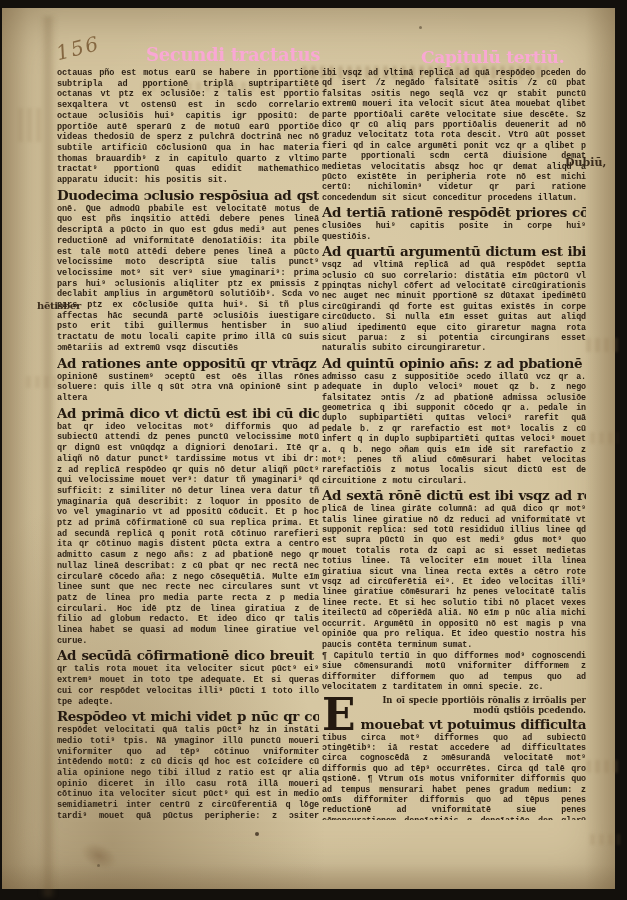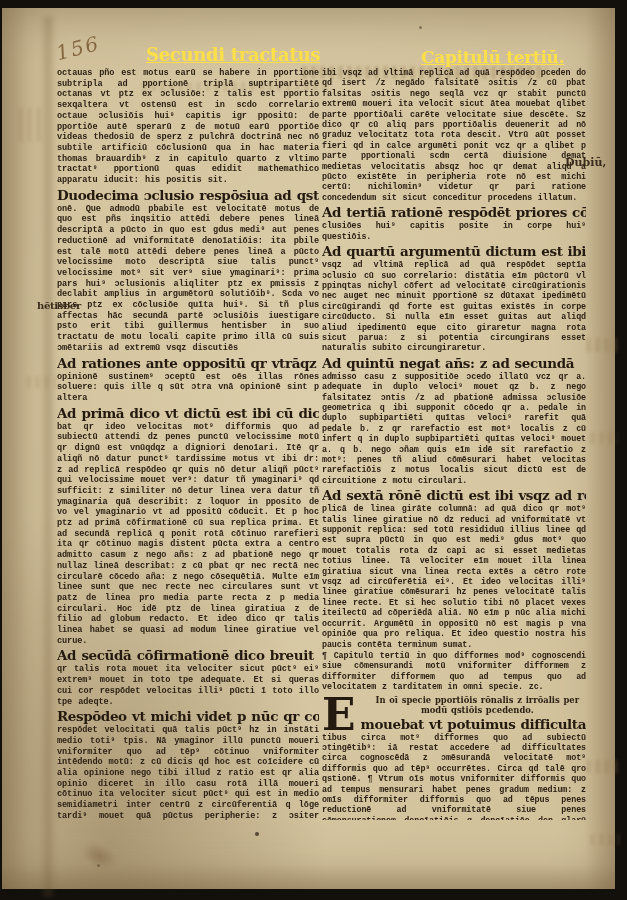--- a/index.html
+++ b/index.html
@@ -24,22 +24,22 @@
     position:absolute;left:38px;top:8px;width:16px;height:881px;
     background:linear-gradient(90deg, rgba(0,0,0,0), rgba(108,85,50,0.28) 50%, rgba(0,0,0,0));
     filter:blur(2px);
   }
   .pagenum{
     position:absolute;left:56px;top:36px;
     font-size:20px;font-style:italic;color:#7d5e38;
     transform:rotate(-14deg);letter-spacing:2px;opacity:0.9;
   }
   .runhead{
-    position:absolute;top:44px;color:#fde047;font-weight:bold;
-    letter-spacing:-0.3px;white-space:nowrap;text-decoration:underline;
+    position:absolute;top:44px;color:#f9a8d4;font-weight:bold;
+    letter-spacing:-0.3px;white-space:nowrap;
   }
   .runhead.left{left:128px;width:210px;text-align:center;font-size:18px;}
   .runhead.right{left:421px;top:47px;font-size:17px;}
   .col{
     position:absolute;top:68px;color:#2e2216;text-align:justify;
     font-weight:bold;overflow:hidden;
   }
   .col-left{left:57px;width:262px;height:752px;font-size:8.6px;line-height:10.7px;word-spacing:1px;}
   .col-right{left:322px;width:264px;height:752px;font-size:8.4px;line-height:10.4px;word-spacing:0.8px;}
   .blk-body{margin:0 0 1px 0;letter-spacing:-0.1px;font-family:Liberation Mono, monospace;}
@@ -47,21 +47,21 @@
     font-size:13.5px;line-height:16px;margin:1px 0 1px 0;color:#241a10;
     white-space:nowrap;overflow:hidden;letter-spacing:-0.4px;font-weight:bold;
     text-align:left;
   }
   .droprow{display:flex;align-items:flex-start;margin-top:2px;}
   .dropcap{
     font-size:44px;line-height:36px;font-weight:bold;color:#241a10;
     margin:2px 5px 0 0;flex:0 0 auto;
   }
   .dropright{flex:1 1 auto;min-width:0;}
-  .intro{font-size:8.4px;line-height:10px;text-align:center;margin-left:8px;}
+  .intro{font-size:8.4px;line-height:10px;text-align:right;margin-left:8px;}
   .margin-note{position:absolute;font-weight:bold;color:#3a2b1c;white-space:nowrap;}
   .note-hentisber{left:37px;top:300px;font-size:10px;letter-spacing:-0.3px;}
   .note-dubium{left:565px;top:156px;font-size:11px;}
   .ghost{
     position:absolute;filter:blur(1.6px);opacity:0.5;
     background:repeating-linear-gradient(90deg, rgba(138,112,72,0.55) 0 5px, rgba(0,0,0,0) 5px 9px);
   }
   .ghost.g1{left:300px;top:58px;width:245px;height:13px;}
   .ghost.g2{left:140px;top:74px;width:190px;height:9px;opacity:0.3;}
   .ghost.g3{left:584px;top:330px;width:32px;height:14px;opacity:0.35;}
@@ -122,21 +122,21 @@
       <div class="blk-heading">Respōdeo vt michi videt p nūc qr cor</div>
       <div class="blk-body">respōdet velocitati quā talis pūct⁹ hz in instāti medio toti⁹ tpis. Nā ymaginor illū punctū moueri vniformiter quo ad tēp⁹ cōtinuo vniformiter intēdendo motū: z cū dicis qd hoc est coīcidere cū alia opinione nego tibi illud z ratio est qr alia opinio diceret in illo casu rotā illā moueri cōtinuo ita velociter sicut pūct⁹ qui est in medio semidiametri inter centrū z circūferentiā q lōge tardi⁹ mouet quā pūctus peripherie: z ɔsiter diceret qr velocitas motus toti⁹ rote corrñdet velocitati mot⁹ qua hz ille pūct⁹ qui est in medio illius semidiametri mouetur in medio totius temporis in quo mouetur.</div>
       <div class="blk-heading">Ad scdm argumentū responsum est</div>
     </div>
   <div class="col col-right">
       <div class="blk-body">ibi vsqz ad vltimā replicā ad quā respōdeo pceden do qd isert /z negādo falsitatē ɔsitis /z cū pbat falsitas ɔsitis nego seqlā vcz qr stabit punctū extremū moueri ita velocit sicut ātea mouebat qlibet parte pportiōali carēte velocitate siue descēte. Sz dico qr cū aliq pars pportiōalis deuenerit ad nō graduz velocitatz tota rota descit. Vtrū aūt posset fieri qd in calce argumēti ponit vcz qr a qlibet p parte pportionali scdm certā diuisione demat medietas velocitatis absqz hoc qr demat aliqd a pūcto existēte in peripheria rote nō est michi certū: nichilomin⁹ videtur qr pari ratione concedendum sit sicut conceditur procedens illatum.</div>
       <div class="blk-heading">Ad tertiā rationē respōdēt priores cō</div>
       <div class="blk-body">clusiōes hui⁹ capitis posite in corpe hui⁹ questiōis.</div>
       <div class="blk-heading">Ad quartū argumentū dictum est ibi</div>
       <div class="blk-body">vsqz ad vltimā replicā ad quā respōdet septīa ɔclusio cū suo correlario: distātia eīm pūctorū vl ppinqtas nichyl cōfert ad velocitatē circūgirationis nec auget nec minuit pportionē sz dūtaxat ipedimētū circūgirandi qd forte est guitas existēs in corpe circūducto. Si nulla eīm esset guitas aut aliqd aliud ipedimentū eque cito giraretur magna rota sicut parua: z si potentia circungirans esset naturalis subito circungiraretur.</div>
-      <div class="blk-heading">Ad quintū negat añs: z ad secundā</div>
+      <div class="blk-heading">Ad quintū opinio añs: z ad pbationē</div>
       <div class="blk-body">admisso casu z suppositiōe ɔcedo illatū vcz qr a. adequate in duplo veloci⁹ mouet qz b. z nego falsitatez ɔntis /z ad pbationē admissa ɔclusiōe geometrica q ibi supponit cōcedo qr a. pedale in duplo supbipartiēti quītas veloci⁹ rarefit quā pedale b. z qr rarefactio est mot⁹ localis z cū infert q in duplo supbipartiēti quītas veloci⁹ mouet a. q b. nego ɔñam quis eīm idē sit rarefactio z mot⁹: penes tñ aliud cōmēsurari habet velocitas rarefactiōis z motus localis sicut dictū est de circuitione z motu circulari.</div>
       <div class="blk-heading">Ad sextā rōnē dictū est ibi vsqz ad re=</div>
       <div class="blk-body">plicā de linea girāte columnā: ad quā dico qr mot⁹ talis linee giratiue nō dz reduci ad vniformitatē vt supponit replica: sed totū resididuū illius linee qd est supra pūctū in quo est medi⁹ gdus mot⁹ quo mouet totalis rota dz capi ac si esset medietas totius linee. Tā velociter eīm mouet illa linea giratiua sicut vna linea recta extēs a cētro rote vsqz ad circūferētiā ei⁹. Et ideo velocitas illi⁹ linee giratiue cōmēsurari hz penes velocitatē talis linee recte. Et si hec solutio tibi nō placet vexes iteilectū ad cōperiēdā aliā. Nō eīm p nūc alia michi occurrit. Argumētū in oppositū nō est magis p vna opiniōe qua pro reliqua. Et ideo questio nostra his paucis contēta terminum sumat.</div>
       <div class="blk-body">¶ Capitulū tertiū in quo difformes mod⁹ cognoscendi siue cōmensurandi motū vniformiter difformem z difformiter difformem quo ad tempus quo ad velocitatem z tarditatem in omni specie. zc.</div>
       <div class="droprow">
         <span class="dropcap">E</span>
         <div class="dropright">
           <div class="intro">In oī specie pportiōis rōnalis z irrōalis per modū qstiōis pcedendo.</div>
           <div class="blk-heading">mouebat vt potuimus difficulta=</div>
         </div>

